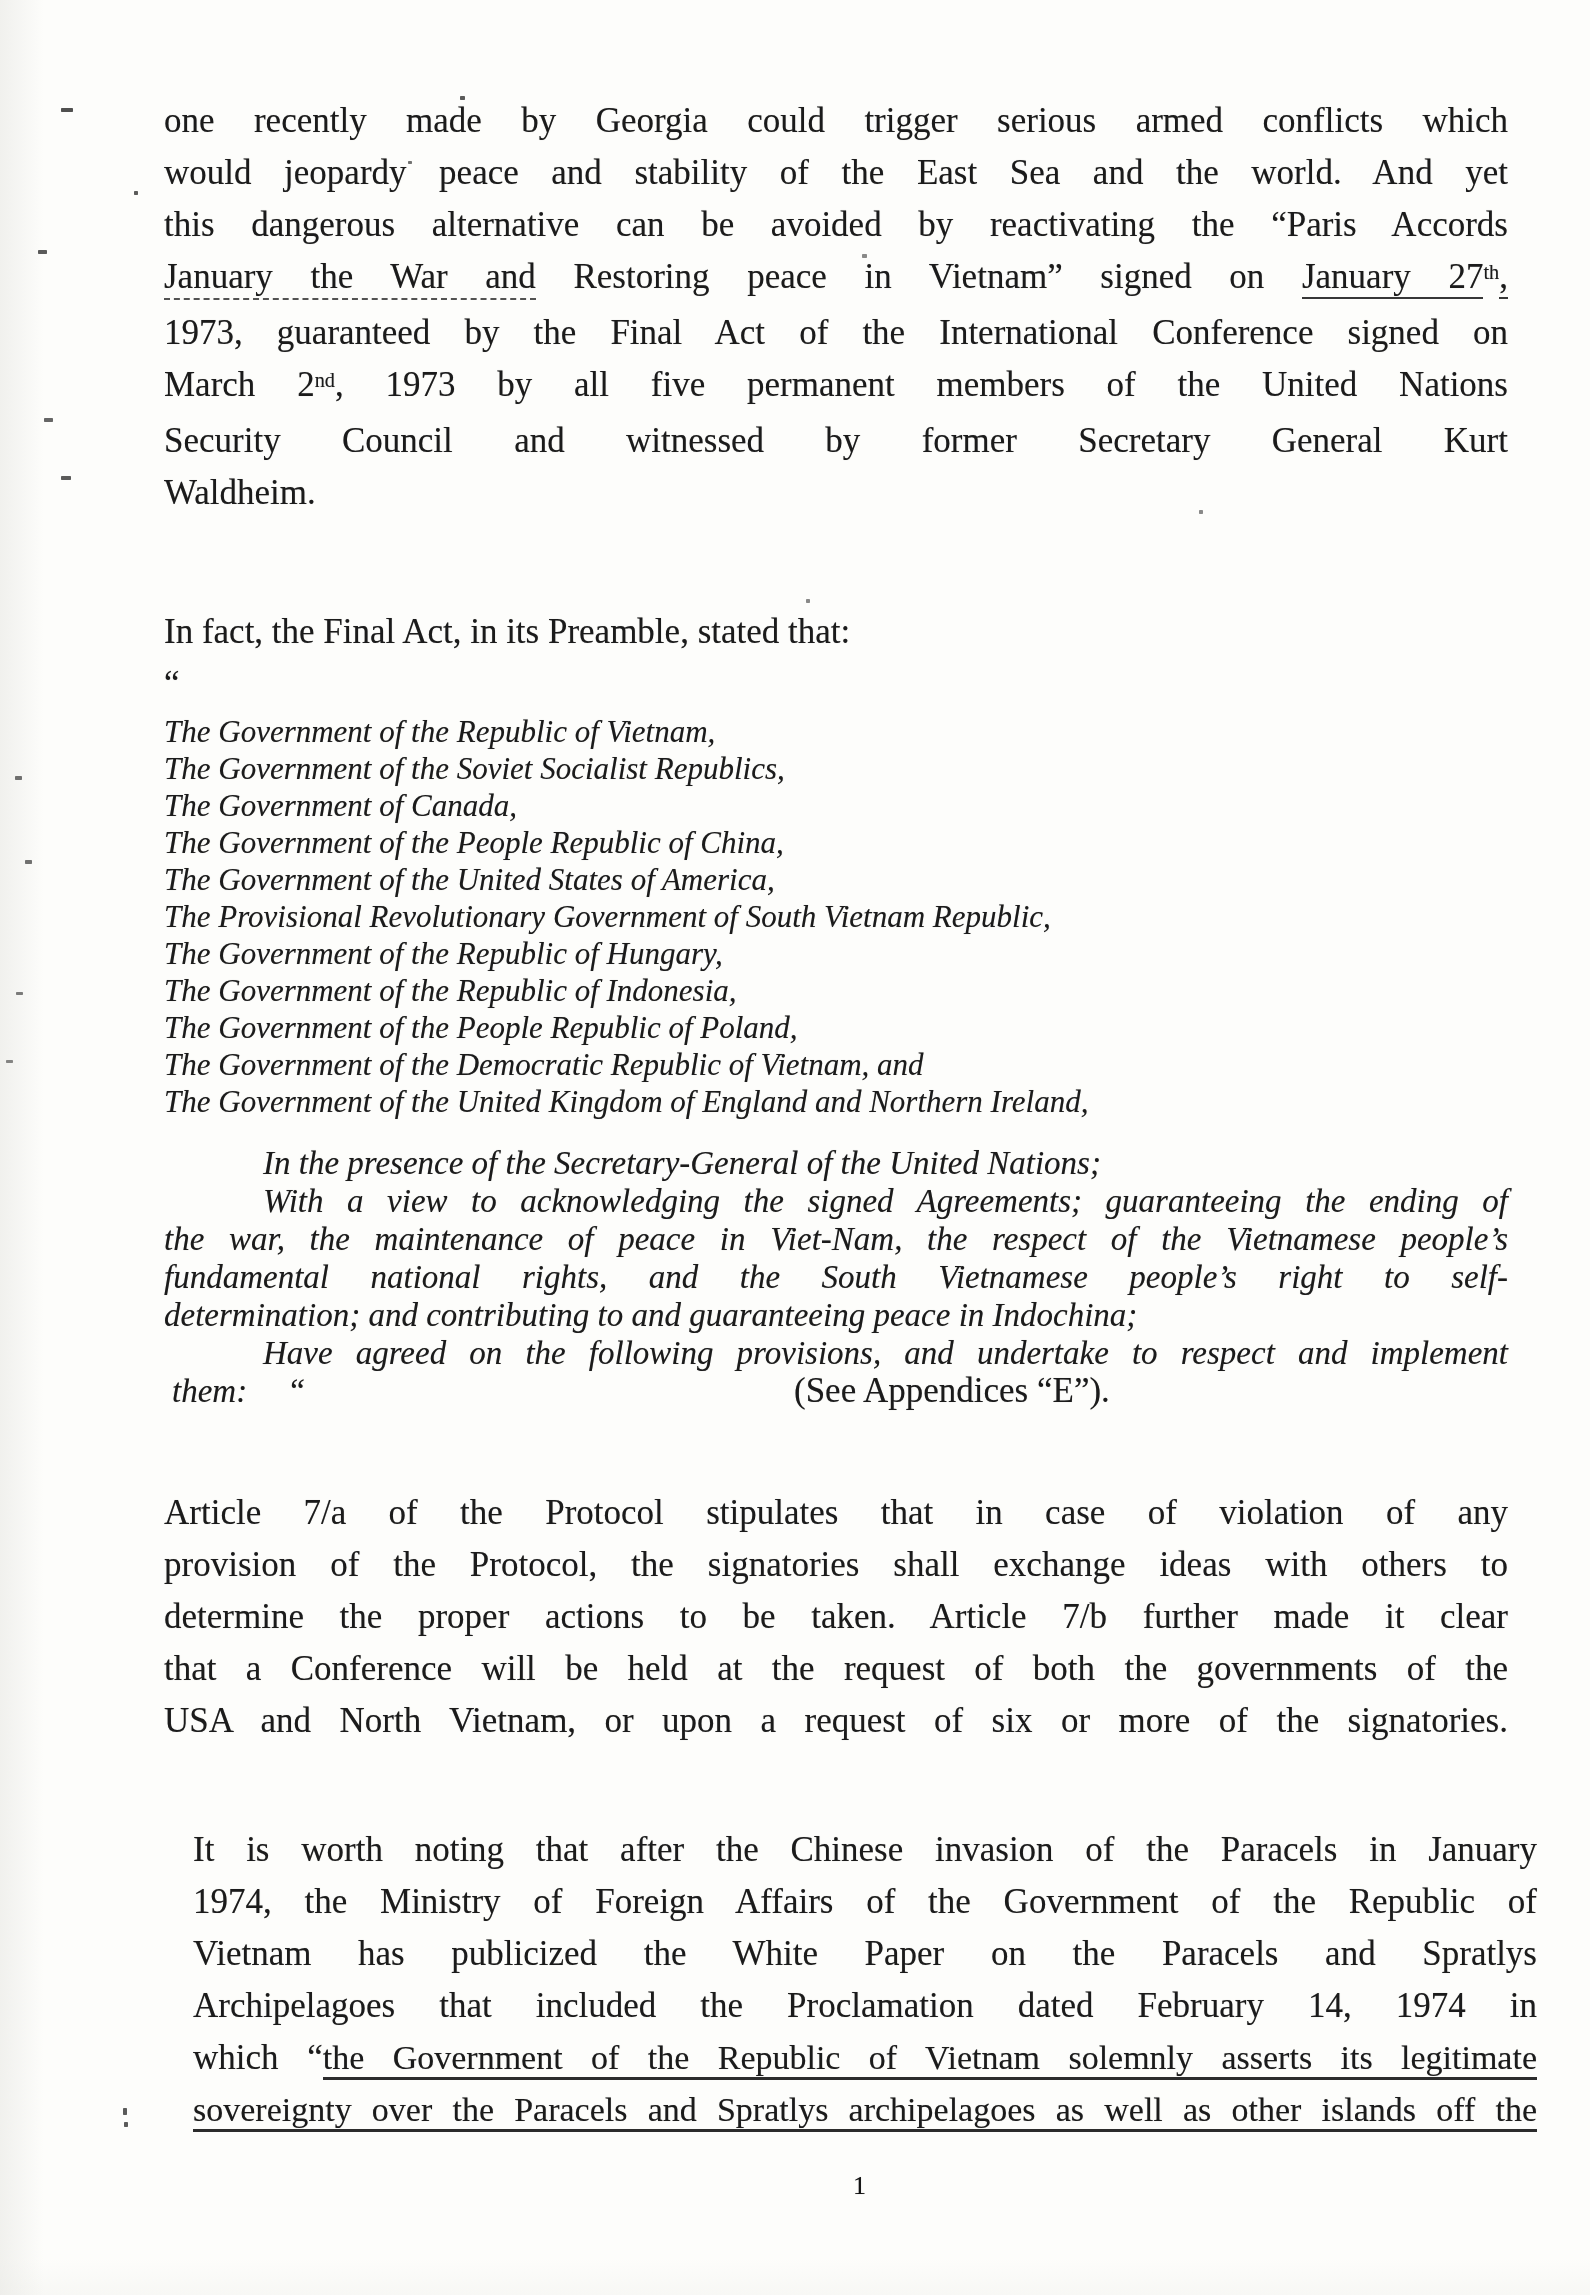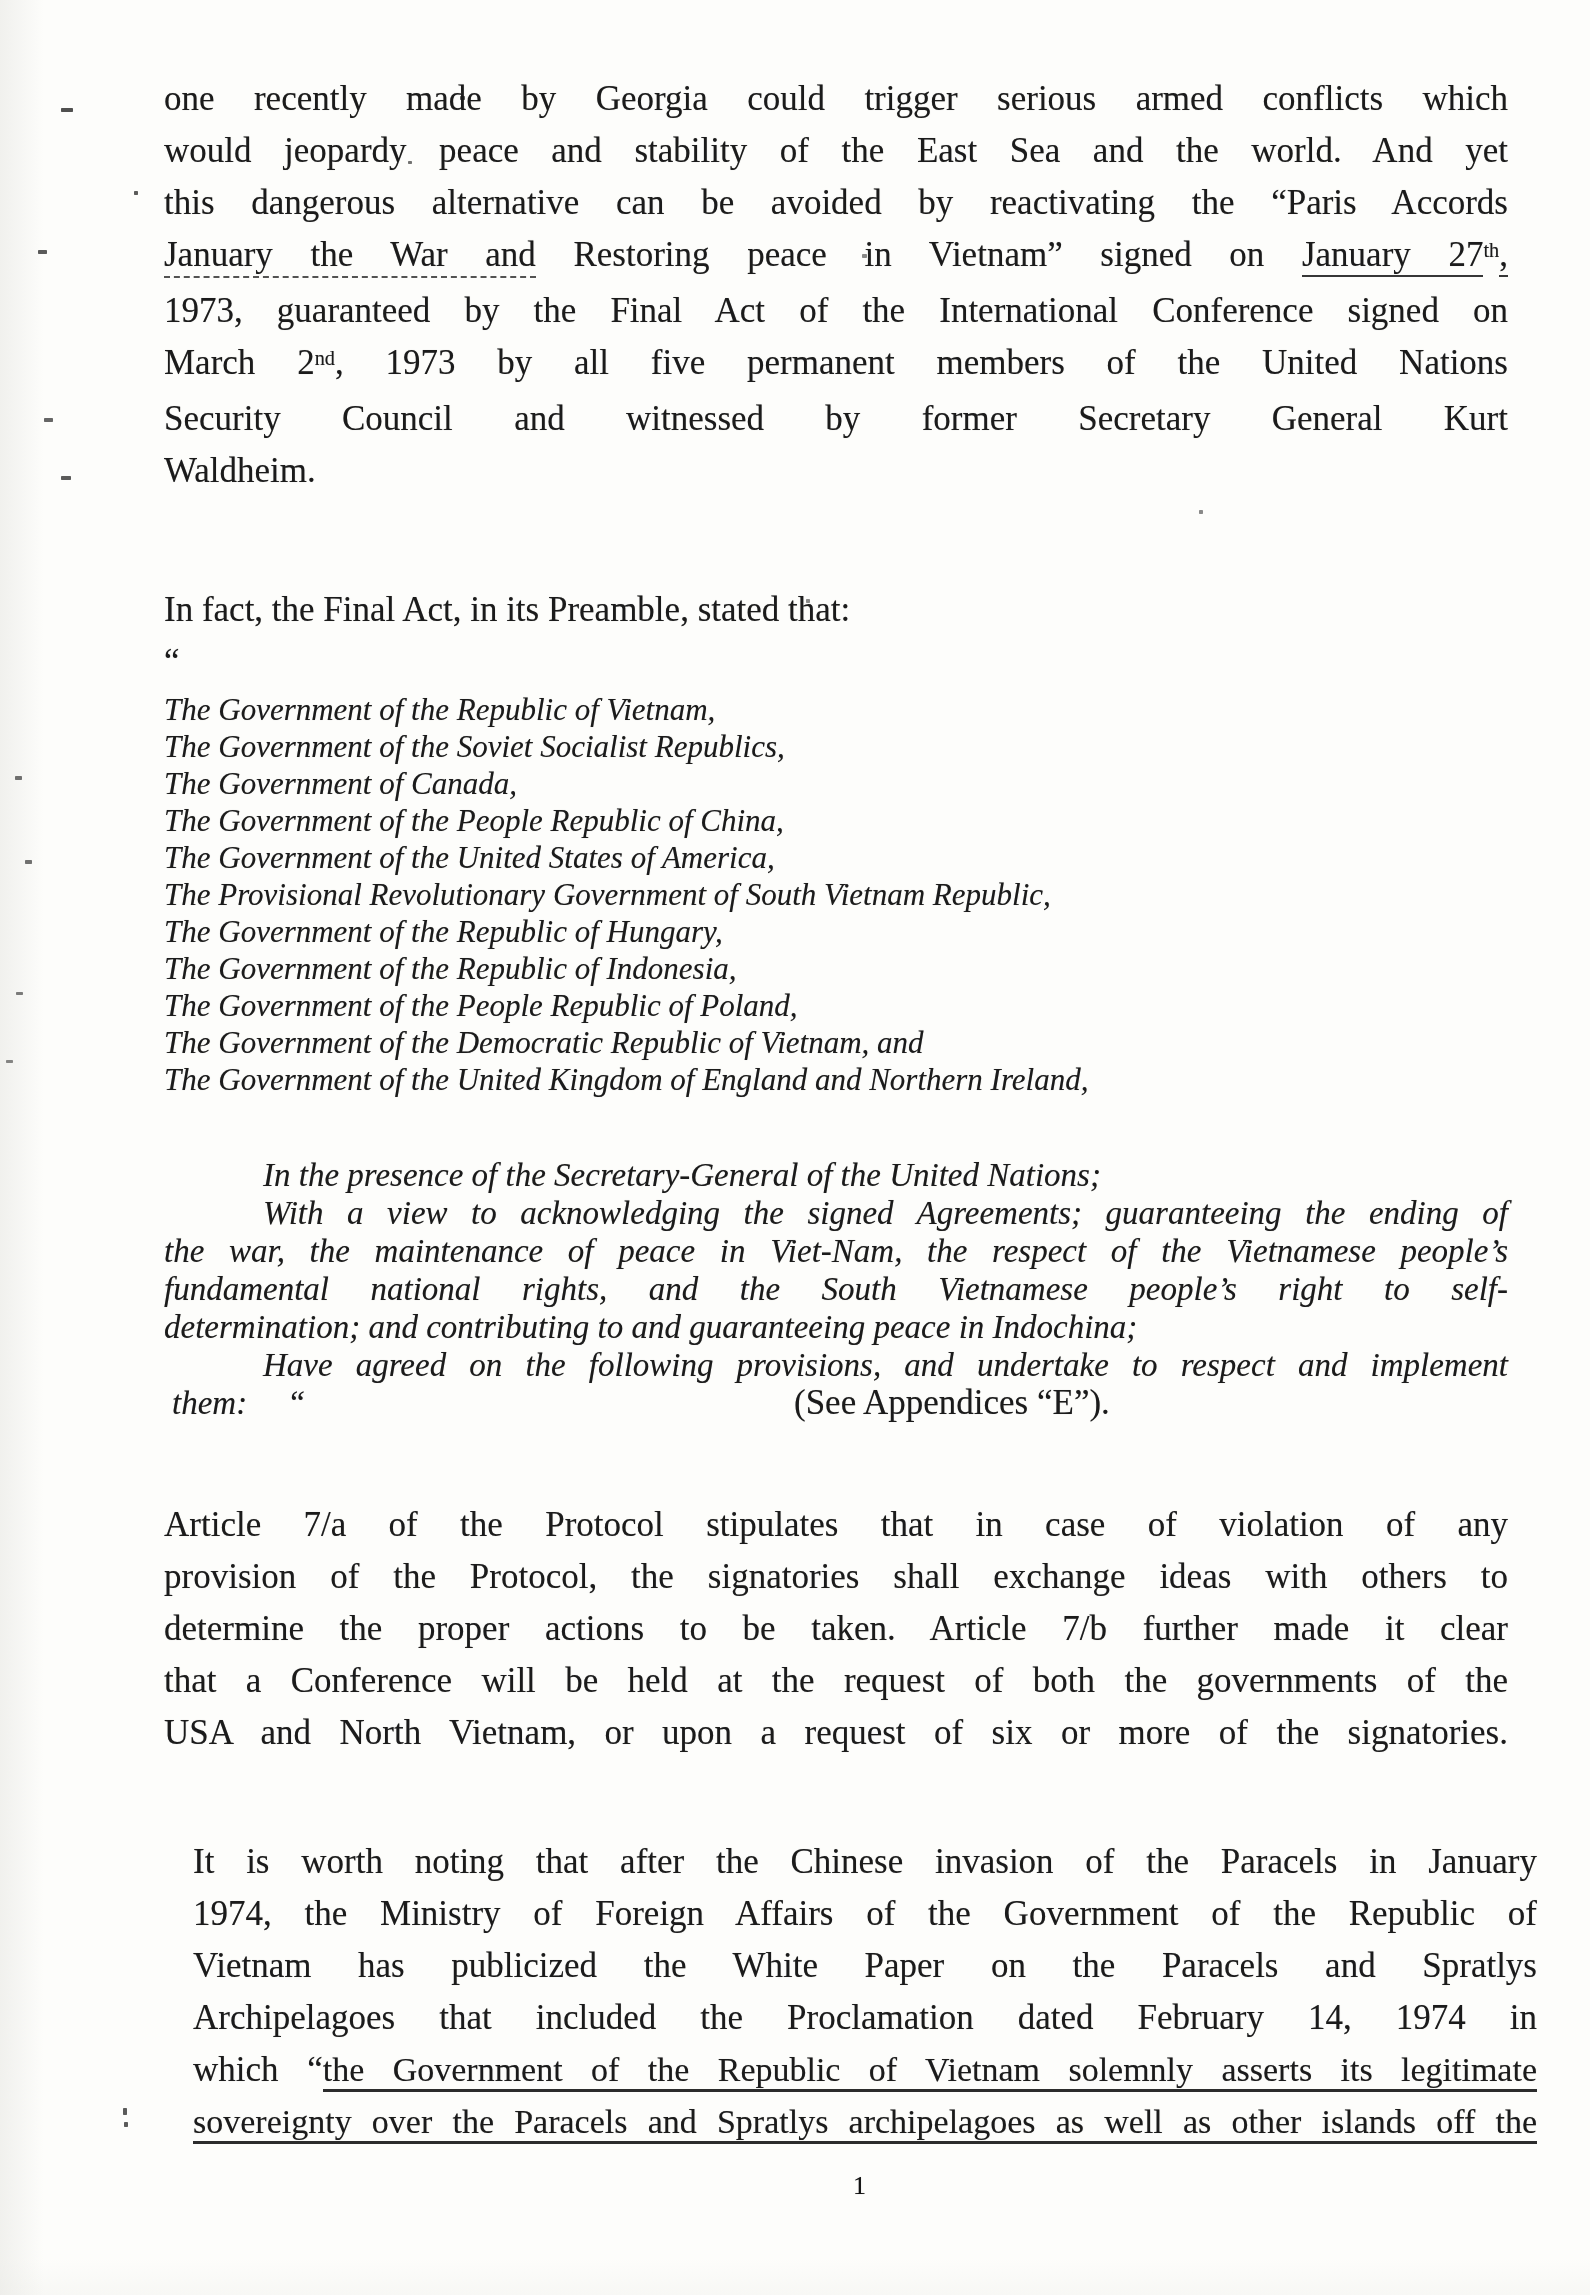--- a/index.html
+++ b/index.html
@@ -6,21 +6,21 @@
   .page{
     position:relative;width:1591px;height:2295px;overflow:hidden;
     background:
       linear-gradient(90deg, rgba(230,230,226,.55) 0px, rgba(253,253,251,0) 44px),
       linear-gradient(0deg, rgba(240,240,236,.4) 0px, rgba(253,253,251,0) 37px),
       #fdfdfb;
     font-family:"Liberation Serif","DejaVu Serif",serif;
     color:#1b1b1b;
   }
   .content{
-    position:absolute;left:164px;top:0;width:1344px;padding-top:73px;
+    position:absolute;left:164px;top:0;width:1344px;padding-top:95px;
     text-shadow:0 0 0.7px rgba(10,10,10,.38);
   }
   .blk{width:1344px;}
   .blk.body{font-size:35px;line-height:52px;font-style:normal;}
   .blk.list{font-size:31px;line-height:37px;font-style:italic;}
   .blk.quote{font-size:33px;line-height:38px;font-style:italic;}
   .line{white-space:normal;}
   .line.j{text-align:justify;text-align-last:justify;}
   .line.ind{padding-left:99px;}
   .seg{display:inline;}
@@ -65,21 +65,21 @@
         <div class="line"><span class="seg">The Government of Canada,</span></div>
         <div class="line"><span class="seg">The Government of the People Republic of China,</span></div>
         <div class="line"><span class="seg">The Government of the United States of America,</span></div>
         <div class="line"><span class="seg">The Provisional Revolutionary Government of South Vietnam Republic,</span></div>
         <div class="line"><span class="seg">The Government of the Republic of Hungary,</span></div>
         <div class="line"><span class="seg">The Government of the Republic of Indonesia,</span></div>
         <div class="line"><span class="seg">The Government of the People Republic of Poland,</span></div>
         <div class="line"><span class="seg">The Government of the Democratic Republic of Vietnam, and</span></div>
         <div class="line"><span class="seg">The Government of the United Kingdom of England and Northern Ireland,</span></div>
       </div>
-      <div class="blk quote" style="margin-top: 58px;">
+      <div class="blk quote" style="margin-top: 24px;">
         <div class="line ind"><span class="seg">In the presence of the Secretary-General of the United Nations;</span></div>
         <div class="line j ind"><span class="seg">With a view to acknowledging the signed Agreements; guaranteeing the ending of</span></div>
         <div class="line j"><span class="seg">the war, the maintenance of peace in Viet-Nam, the respect of the Vietnamese people’s</span></div>
         <div class="line j"><span class="seg">fundamental national rights, and the South Vietnamese people’s right to self-</span></div>
         <div class="line"><span class="seg">determination; and contributing to and guaranteeing peace in Indochina;</span></div>
         <div class="line j ind"><span class="seg">Have agreed on the following provisions, and undertake to respect and implement</span></div>
         <div class="line them">
           <span class="seg them-0">them:</span>
           <span class="seg them-1">“</span>
           <span class="seg them-2">(See Appendices “E”).</span>

